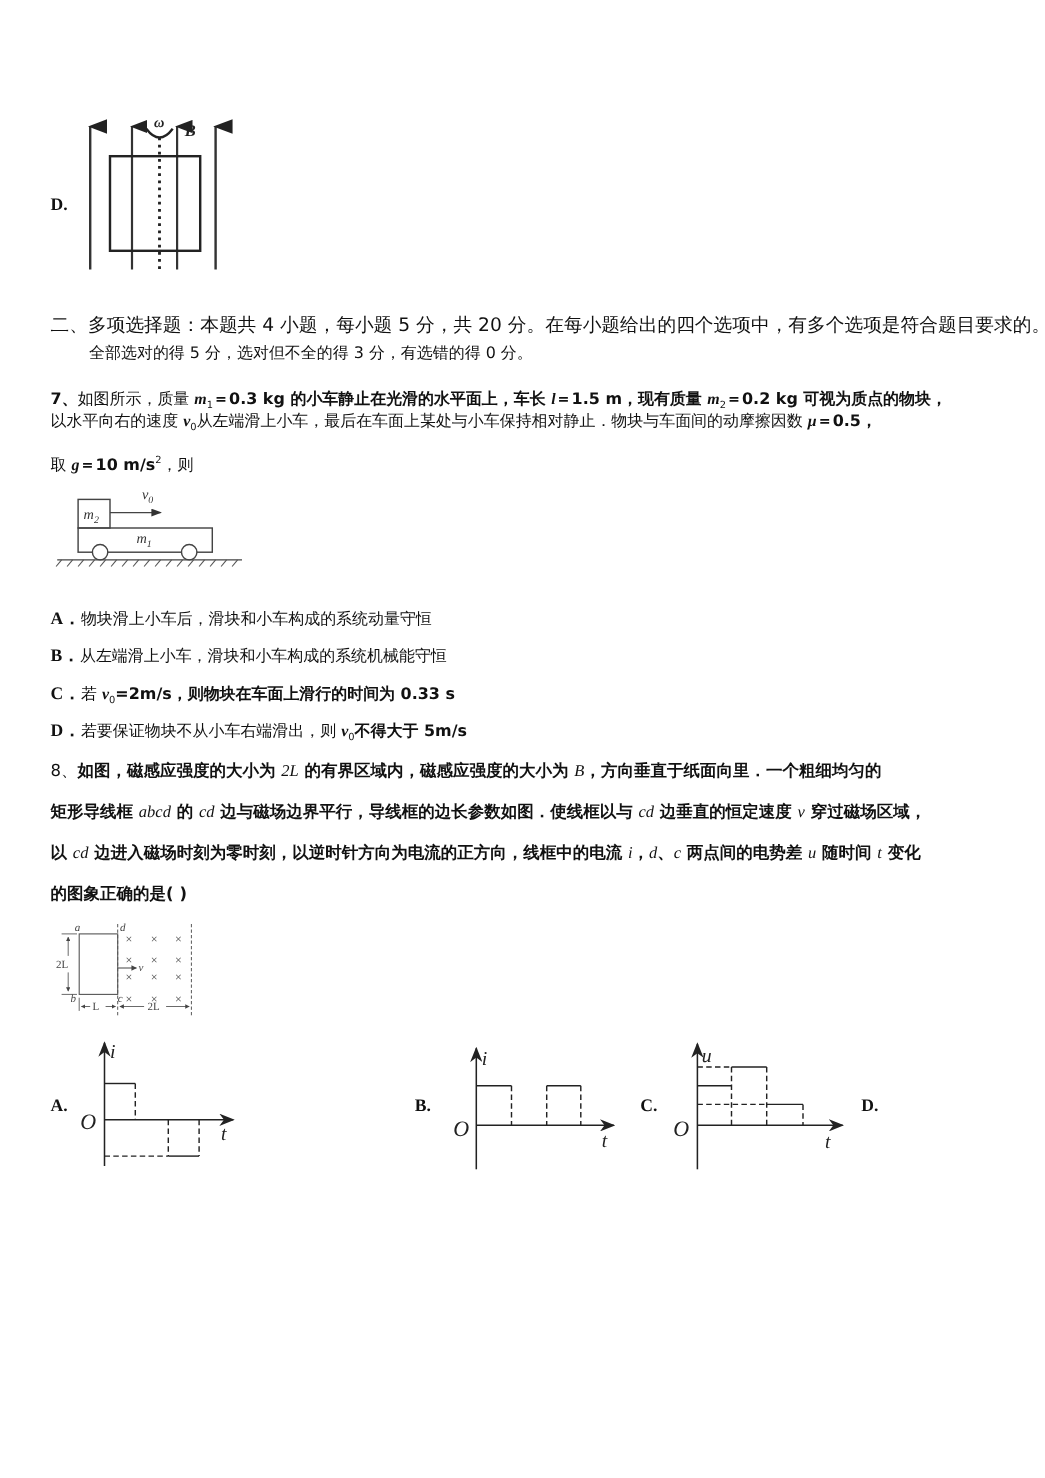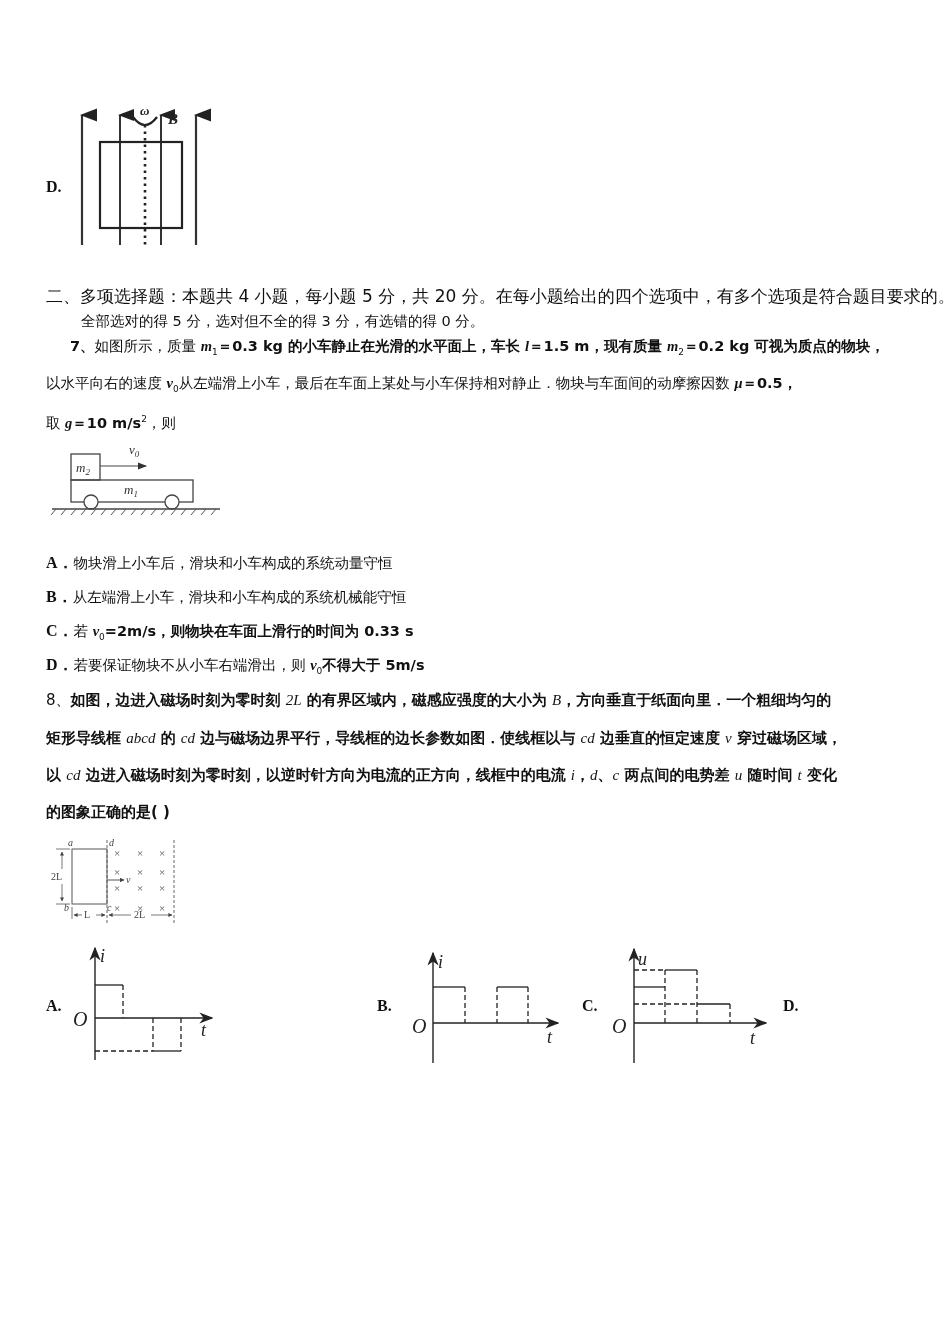--- a/index.html
+++ b/index.html
@@ -40,21 +40,21 @@
   <line x1="75" y1="20" x2="75" y2="142" stroke="#222" stroke-width="2.6" stroke-dasharray="2.5,4"></line>
 
   <path d="M63,12 Q75,28 87,12" fill="none" stroke="#222" stroke-width="2.2"></path>
   <text x="70" y="10" font-size="13" font-style="italic" font-weight="bold" fill="#222">ω</text>
   <text x="98" y="19" font-size="15" font-style="italic" font-weight="bold" fill="#222">B</text>
 </svg>
 
 <div class="line sans" style="top:286px; font-size:17px;">二、多项选择题：本题共 4 小题，每小题 5 分，共 20 分。在每小题给出的四个选项中，有多个选项是符合题目要求的。</div>
 <div class="line sans" style="top:311px; font-size:14.5px;margin-left:35px;">全部选对的得 5 分，选对但不全的得 3 分，有选错的得 0 分。</div>
 
-<div class="line sans" style="top:336px; font-size:14.5px;margin-left:24px;">
+<div class="line sans" style="top:353px; font-size:14.5px;">
   <span class="bold">7、</span><span>如图所示，质量 </span><i class="varb">m</i><sub style="font-size:9px;">1</sub><span class="bold">＝0.3 kg 的小车静止在光滑的水平面上，车长 </span><i class="varb">l</i><span class="bold">＝1.5 m，现有质量 </span><i class="varb">m</i><sub style="font-size:9px;">2</sub><span class="bold">＝0.2 kg 可视为质点的物块，</span>
 </div>
 <div class="line sans" style="top:373px; font-size:14.5px;">
   <span>以水平向右的速度 </span><i class="varb">v</i><sub style="font-size:9px;">0</sub><span>从左端滑上小车，最后在车面上某处与小车保持相对静止．物块与车面间的动摩擦因数 </span><i class="varb">μ</i><span class="bold">＝0.5，</span>
 </div>
 <div class="line sans" style="top:409px; font-size:14.5px;">
   <span>取 </span><i class="varb">g</i><span class="bold">＝10 m/s</span><sup style="font-size:9px;">2</sup><span>，则</span>
 </div>
 
 <svg style="left:46px; top:440px;" width="175" height="75" viewBox="0 0 175 75">
@@ -100,21 +100,21 @@
   <span class="opt-label">B．</span><span>从左端滑上小车，滑块和小车构成的系统机械能守恒</span>
 </div>
 <div class="line sans" style="top:621px; font-size:14.5px;">
   <span class="opt-label">C．</span><span>若 </span><i class="varb">v</i><sub style="font-size:9px;">0</sub><span class="bold">=2m/s，则物块在车面上滑行的时间为 0.33 s</span>
 </div>
 <div class="line sans" style="top:655px; font-size:14.5px;">
   <span class="opt-label">D．</span><span>若要保证物块不从小车右端滑出，则 </span><i class="varb">v</i><sub style="font-size:9px;">0</sub><span class="bold">不得大于 5m/s</span>
 </div>
 
 <div class="line q8" style="top:690px;">
-  <span style="font-weight:normal;">8、</span><span>如图，边进入磁场时刻为零时刻 </span><i class="var">2L</i><span> 的有界区域内，磁感应强度的大小为 </span><i class="var">B</i><span>，方向垂直于纸面向里．一个粗细均匀的</span>
+  <span style="font-weight:normal;">8、</span><span>如图，磁感应强度的大小为 </span><i class="var">2L</i><span> 的有界区域内，磁感应强度的大小为 </span><i class="var">B</i><span>，方向垂直于纸面向里．一个粗细均匀的</span>
 </div>
 <div class="line q8" style="top:728px;">
   <span>矩形导线框 </span><i class="var">abcd</i><span> 的 </span><i class="var">cd</i><span> 边与磁场边界平行，导线框的边长参数如图．使线框以与 </span><i class="var">cd</i><span> 边垂直的恒定速度 </span><i class="var">v</i><span> 穿过磁场区域，</span>
 </div>
 <div class="line q8" style="top:765px;text-align:center;">
   <span>以 </span><i class="var">cd</i><span> 边进入磁场时刻为零时刻，以逆时针方向为电流的正方向，线框中的电流 </span><i class="var">i</i><span>，</span><i class="var">d</i><span>、</span><i class="var">c</i><span> 两点间的电势差 </span><i class="var">u</i><span> 随时间 </span><i class="var">t</i><span> 变化</span>
 </div>
 <div class="line q8" style="top:802px;">的图象正确的是(        )</div>
 
 <svg style="left:46px; top:835px;" width="140" height="92" viewBox="0 0 140 92">

